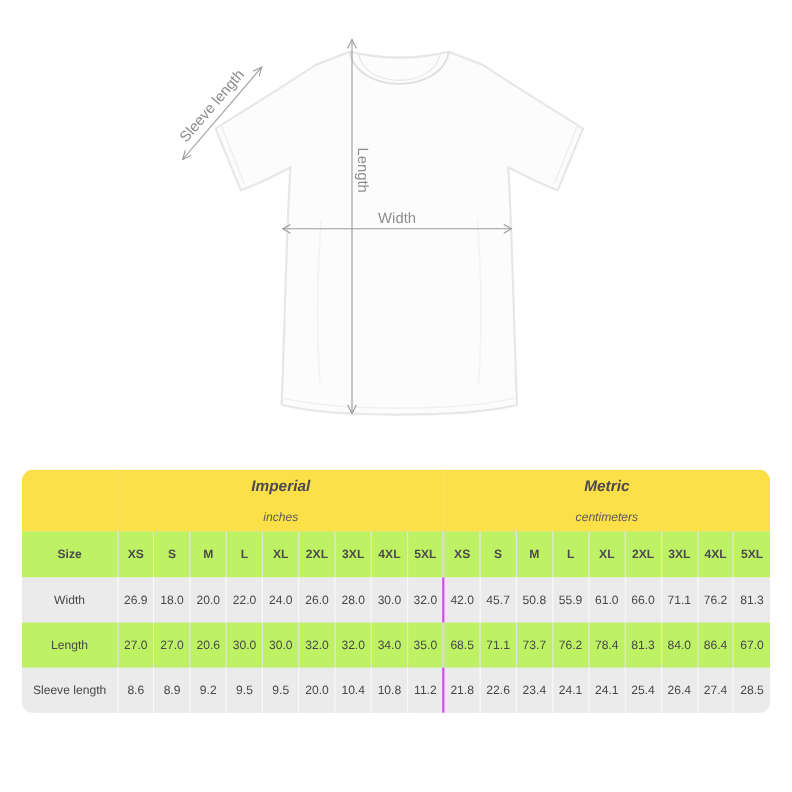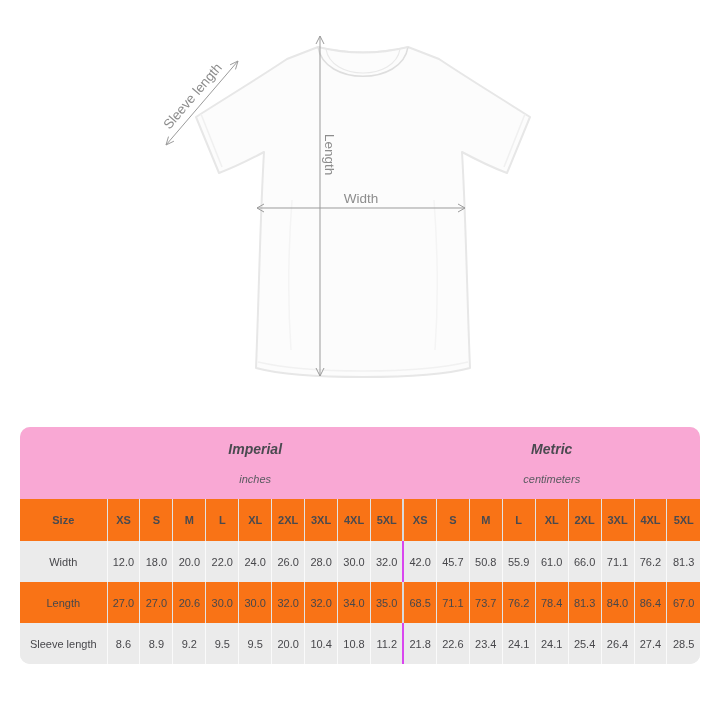--- a/index.html
+++ b/index.html
@@ -54,24 +54,24 @@
   }
   table.size-table col.label-col { width: 87px; }
   table.size-table td, table.size-table th {
     text-align: center;
     vertical-align: middle;
     font-size: 11px;
     font-weight: normal;
     color: #47474b;
     padding: 0;
   }
-  tr.section-row td { height: 72px; background: #f9a8d4; }
+  tr.section-row td { height: 56px; background: #fde047; }
   tr.size-row  > * { height: 42px; }
   tr.data-row  > * { height: 41px; }
-  tr.white { background: #f97316; }
+  tr.white { background: #bef264; }
   tr.gray  { background: #ebebeb; }
   tr.white > *:not(:first-child) { border-left: 1px solid #e3e3e3; }
   tr.gray  > *:not(:first-child) { border-left: 1px solid #fafafa; }
   tr.white > .secsep { border-left: 2px solid #dadada; }
   tr.gray  > .secsep { border-left: 2px solid #d946ef; }
   th.rowlabel { font-weight: bold; font-size: 11.5px; color: #434347; }
   tr.size-row th { font-weight: bold; font-size: 11px; color: #4a4a4f; }
   .sec-name { font-weight: bold; font-style: italic; font-size: 14px; color: #4a4a50; line-height: 18px; }
   .sec-sub  { font-style: italic; font-size: 11px; color: #5a5a60; line-height: 14px; margin-top: 14px; }
 </style>
@@ -168,21 +168,21 @@
             <th>XL</th>
             <th>2XL</th>
             <th>3XL</th>
             <th>4XL</th>
             <th>5XL</th>
           </tr>
       </thead>
       <tbody id="data-rows">
           <tr class="data-row gray">
             <th class="rowlabel">Width</th>
-            <td>12.0</td>
+            <td>26.9</td>
             <td>18.0</td>
             <td>20.0</td>
             <td>22.0</td>
             <td>24.0</td>
             <td>26.0</td>
             <td>28.0</td>
             <td>30.0</td>
             <td>32.0</td>
             <td class="secsep">42.0</td>
             <td>45.7</td>

